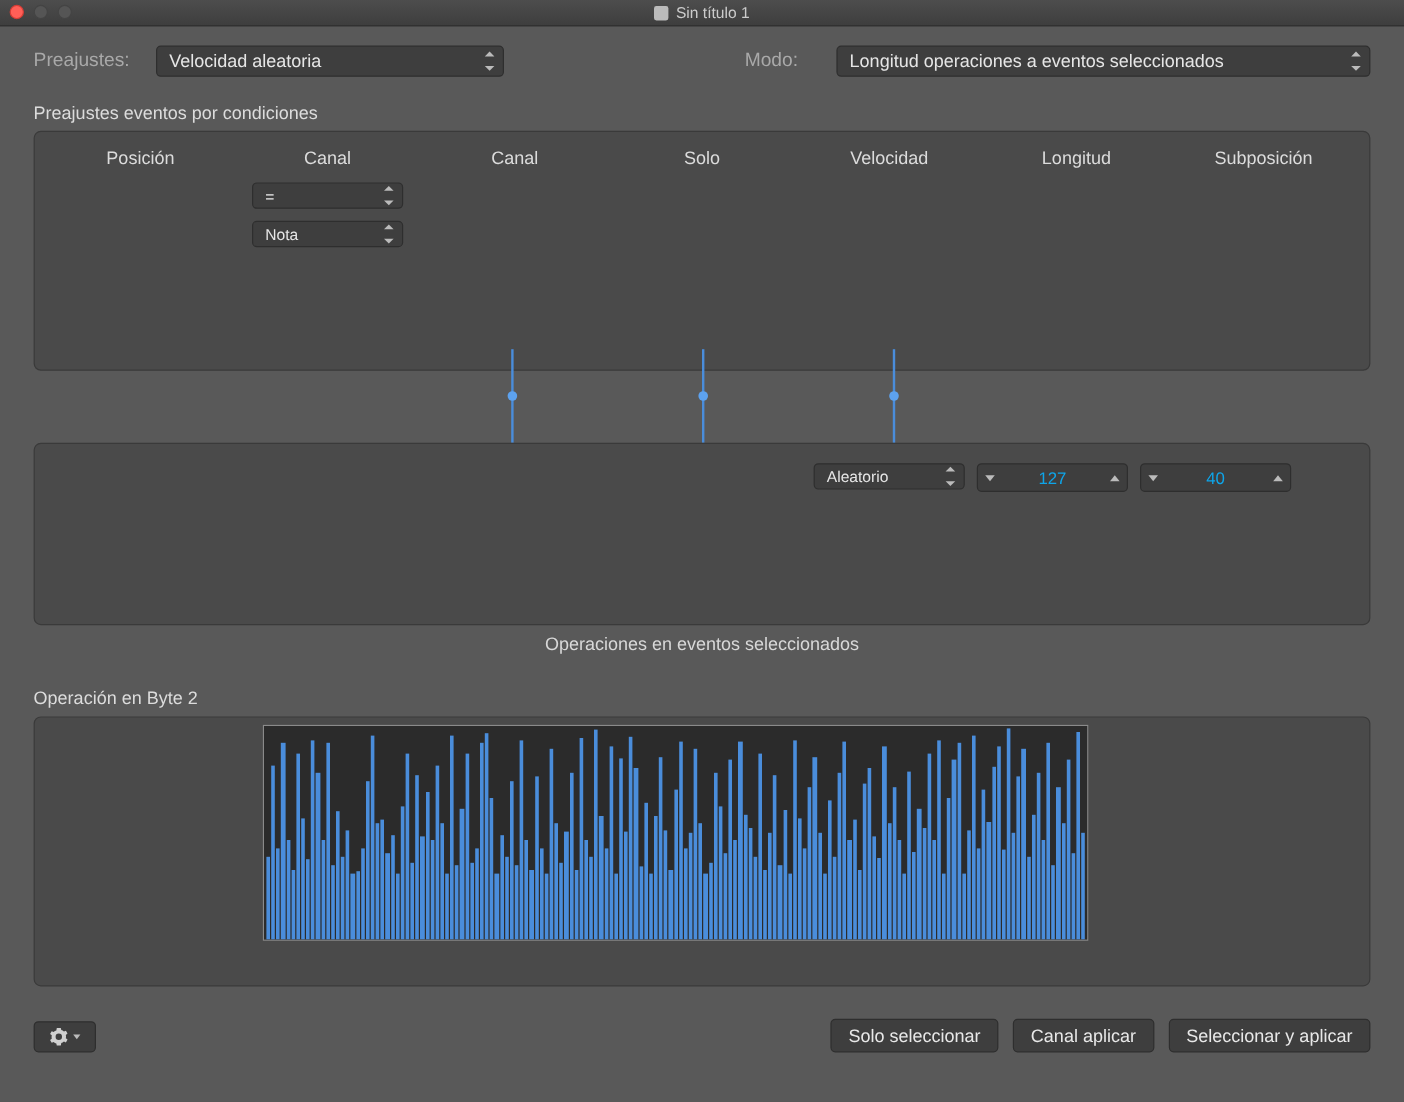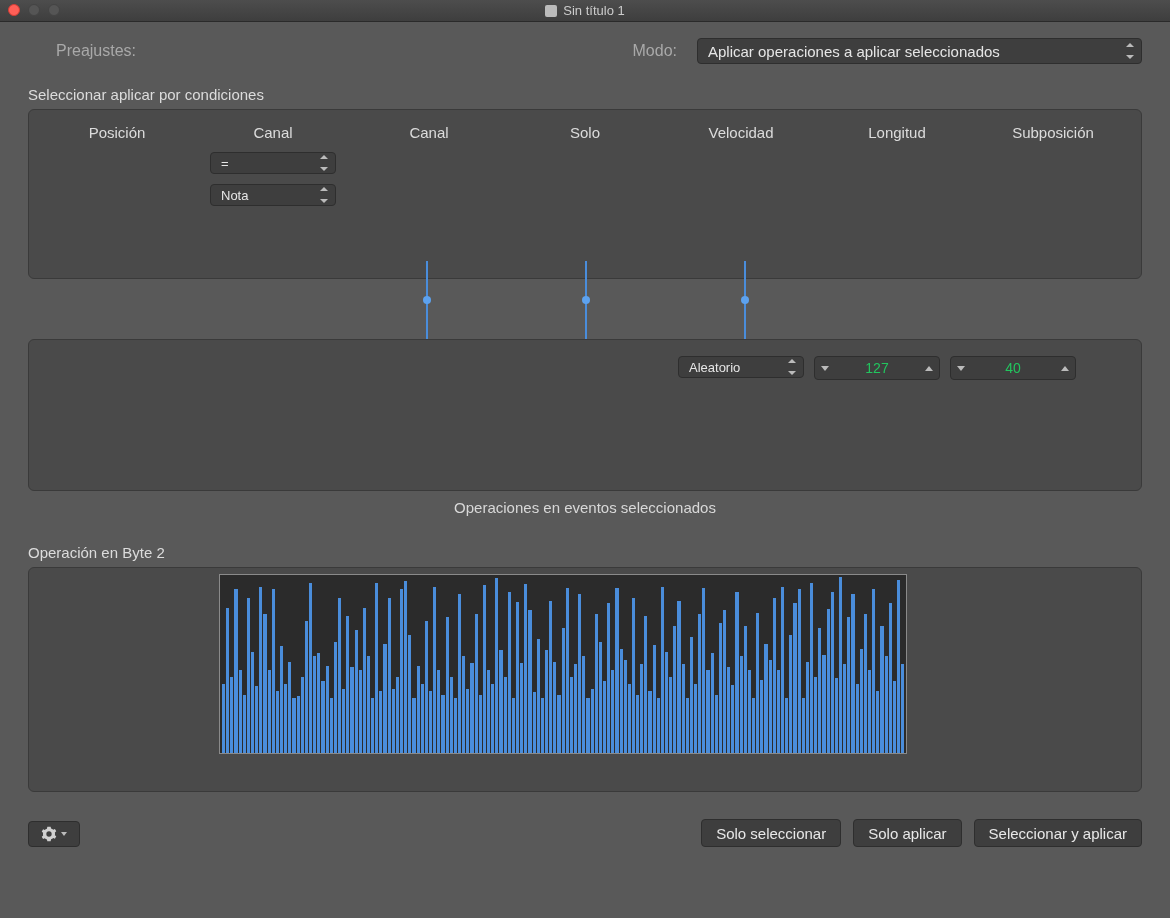--- a/index.html
+++ b/index.html
@@ -52,21 +52,21 @@
   }
   .updown::before { top:1px; border-bottom:4px solid #bbb; }
   .updown::after  { bottom:1px; border-top:4px solid #bbb; }
   .section-label { font-size: 15px; color: #dcdcdc; margin: 22px 0 6px 0; }
   .panel {
     background: #4a4a4a;
     border: 1px solid #3a3a3a;
     border-radius: 6px;
     width: 100%;
   }
-  .cond-panel { height: 170px; padding: 14px 10px; position: relative; }
+  .cond-panel { height: 200px; padding: 14px 10px; position: relative; }
   .op-panel   { height: 152px; padding: 14px 10px; position: relative; margin-top: 12px;}
   .columns {
     display: grid;
     grid-template-columns: repeat(7, 1fr);
     text-align: center;
     font-size: 15px;
     color: #dcdcdc;
     margin-bottom: 10px;
   }
   .col-controls {
@@ -79,21 +79,21 @@
     position: absolute;
     left: calc((100% - 20px)/7 * 4.5 + 10px - 63px);
     top: 16px;
     display: flex; flex-direction: row; gap: 10px;
   }
   .stepper {
     background: #3e3e3e;
     border: 1px solid #2e2e2e;
     border-radius: 4px;
     height: 24px; width: 126px;
-    color: #22c55e; font-size: 14px;
+    color: #0ea5e9; font-size: 14px;
     display: flex; align-items: center; justify-content: center;
     position: relative;
   }
   .stepper .down, .stepper .up {
     position: absolute; width: 16px; height: 100%; top:0; display:flex; align-items:center; justify-content:center;
     cursor:pointer;
   }
   .stepper .down { left: 2px; }
   .stepper .up   { right: 2px; }
   .chev { width:0;height:0;border-left:4px solid transparent;border-right:4px solid transparent;}
@@ -144,31 +144,35 @@
     <div class="dot gray"></div>
   </div>
   <div class="title">
     <span class="doc-icon"></span>
     <span>Sin título 1</span>
   </div>
 </div>
 
 <div class="content">
 
-  <div class="row" style="gap:10px;margin-left:28px;">
+  <div class="row" style="gap:22px;">
     <span class="label">Preajustes:</span>
+    <div class="select" style="width:290px;">
+      <span>Velocidad aleatoria</span>
+      <span class="caret updown"></span>
+    </div>
     <div style="flex:1"></div>
     <span class="label">Modo:</span>
     <div class="select" style="width:445px; margin-left:10px;">
-      <span>Aplicar operaciones a aplicar seleccionados</span>
+      <span>Longitud operaciones a eventos seleccionados</span>
       <span class="caret updown"></span>
     </div>
   </div>
 
-  <div class="section-label">Seleccionar aplicar por condiciones</div>
+  <div class="section-label">Preajustes eventos por condiciones</div>
   <div class="panel cond-panel">
     <div class="columns">
       <div>Posición</div>
       <div>Canal</div>
       <div>Canal</div>
       <div>Solo</div>
       <div>Velocidad</div>
       <div>Longitud</div>
       <div>Subposición</div>
     </div>
@@ -398,18 +402,18 @@
 
   <div class="footer">
     <div class="gearbtn">
       <svg class="gear-svg" viewBox="0 0 24 24">
           <path d="M12 8a4 4 0 1 0 0 8 4 4 0 0 0 0-8zm9 4c0 .7-.1 1.3-.2 1.9l2.1 1.6-2 3.5-2.5-1a8 8 0 0 1-3.3 1.9L14.5 23h-5l-.6-2.6a8 8 0 0 1-3.3-1.9l-2.5 1-2-3.5 2.1-1.6A8.5 8.5 0 0 1 3 12c0-.7.1-1.3.2-1.9L1.1 8.5l2-3.5 2.5 1a8 8 0 0 1 3.3-1.9L9.5 1h5l.6 2.6a8 8 0 0 1 3.3 1.9l2.5-1 2 3.5-2.1 1.6c.1.6.2 1.2.2 1.9z"></path>
         </svg>
       <div class="chev small"></div>
     </div>
     <div class="buttons">
       <div class="btn">Solo seleccionar</div>
-      <div class="btn">Solo aplicar</div>
+      <div class="btn">Canal aplicar</div>
       <div class="btn">Seleccionar y aplicar</div>
     </div>
   </div>
 
 </div>
 
 </body></html>

